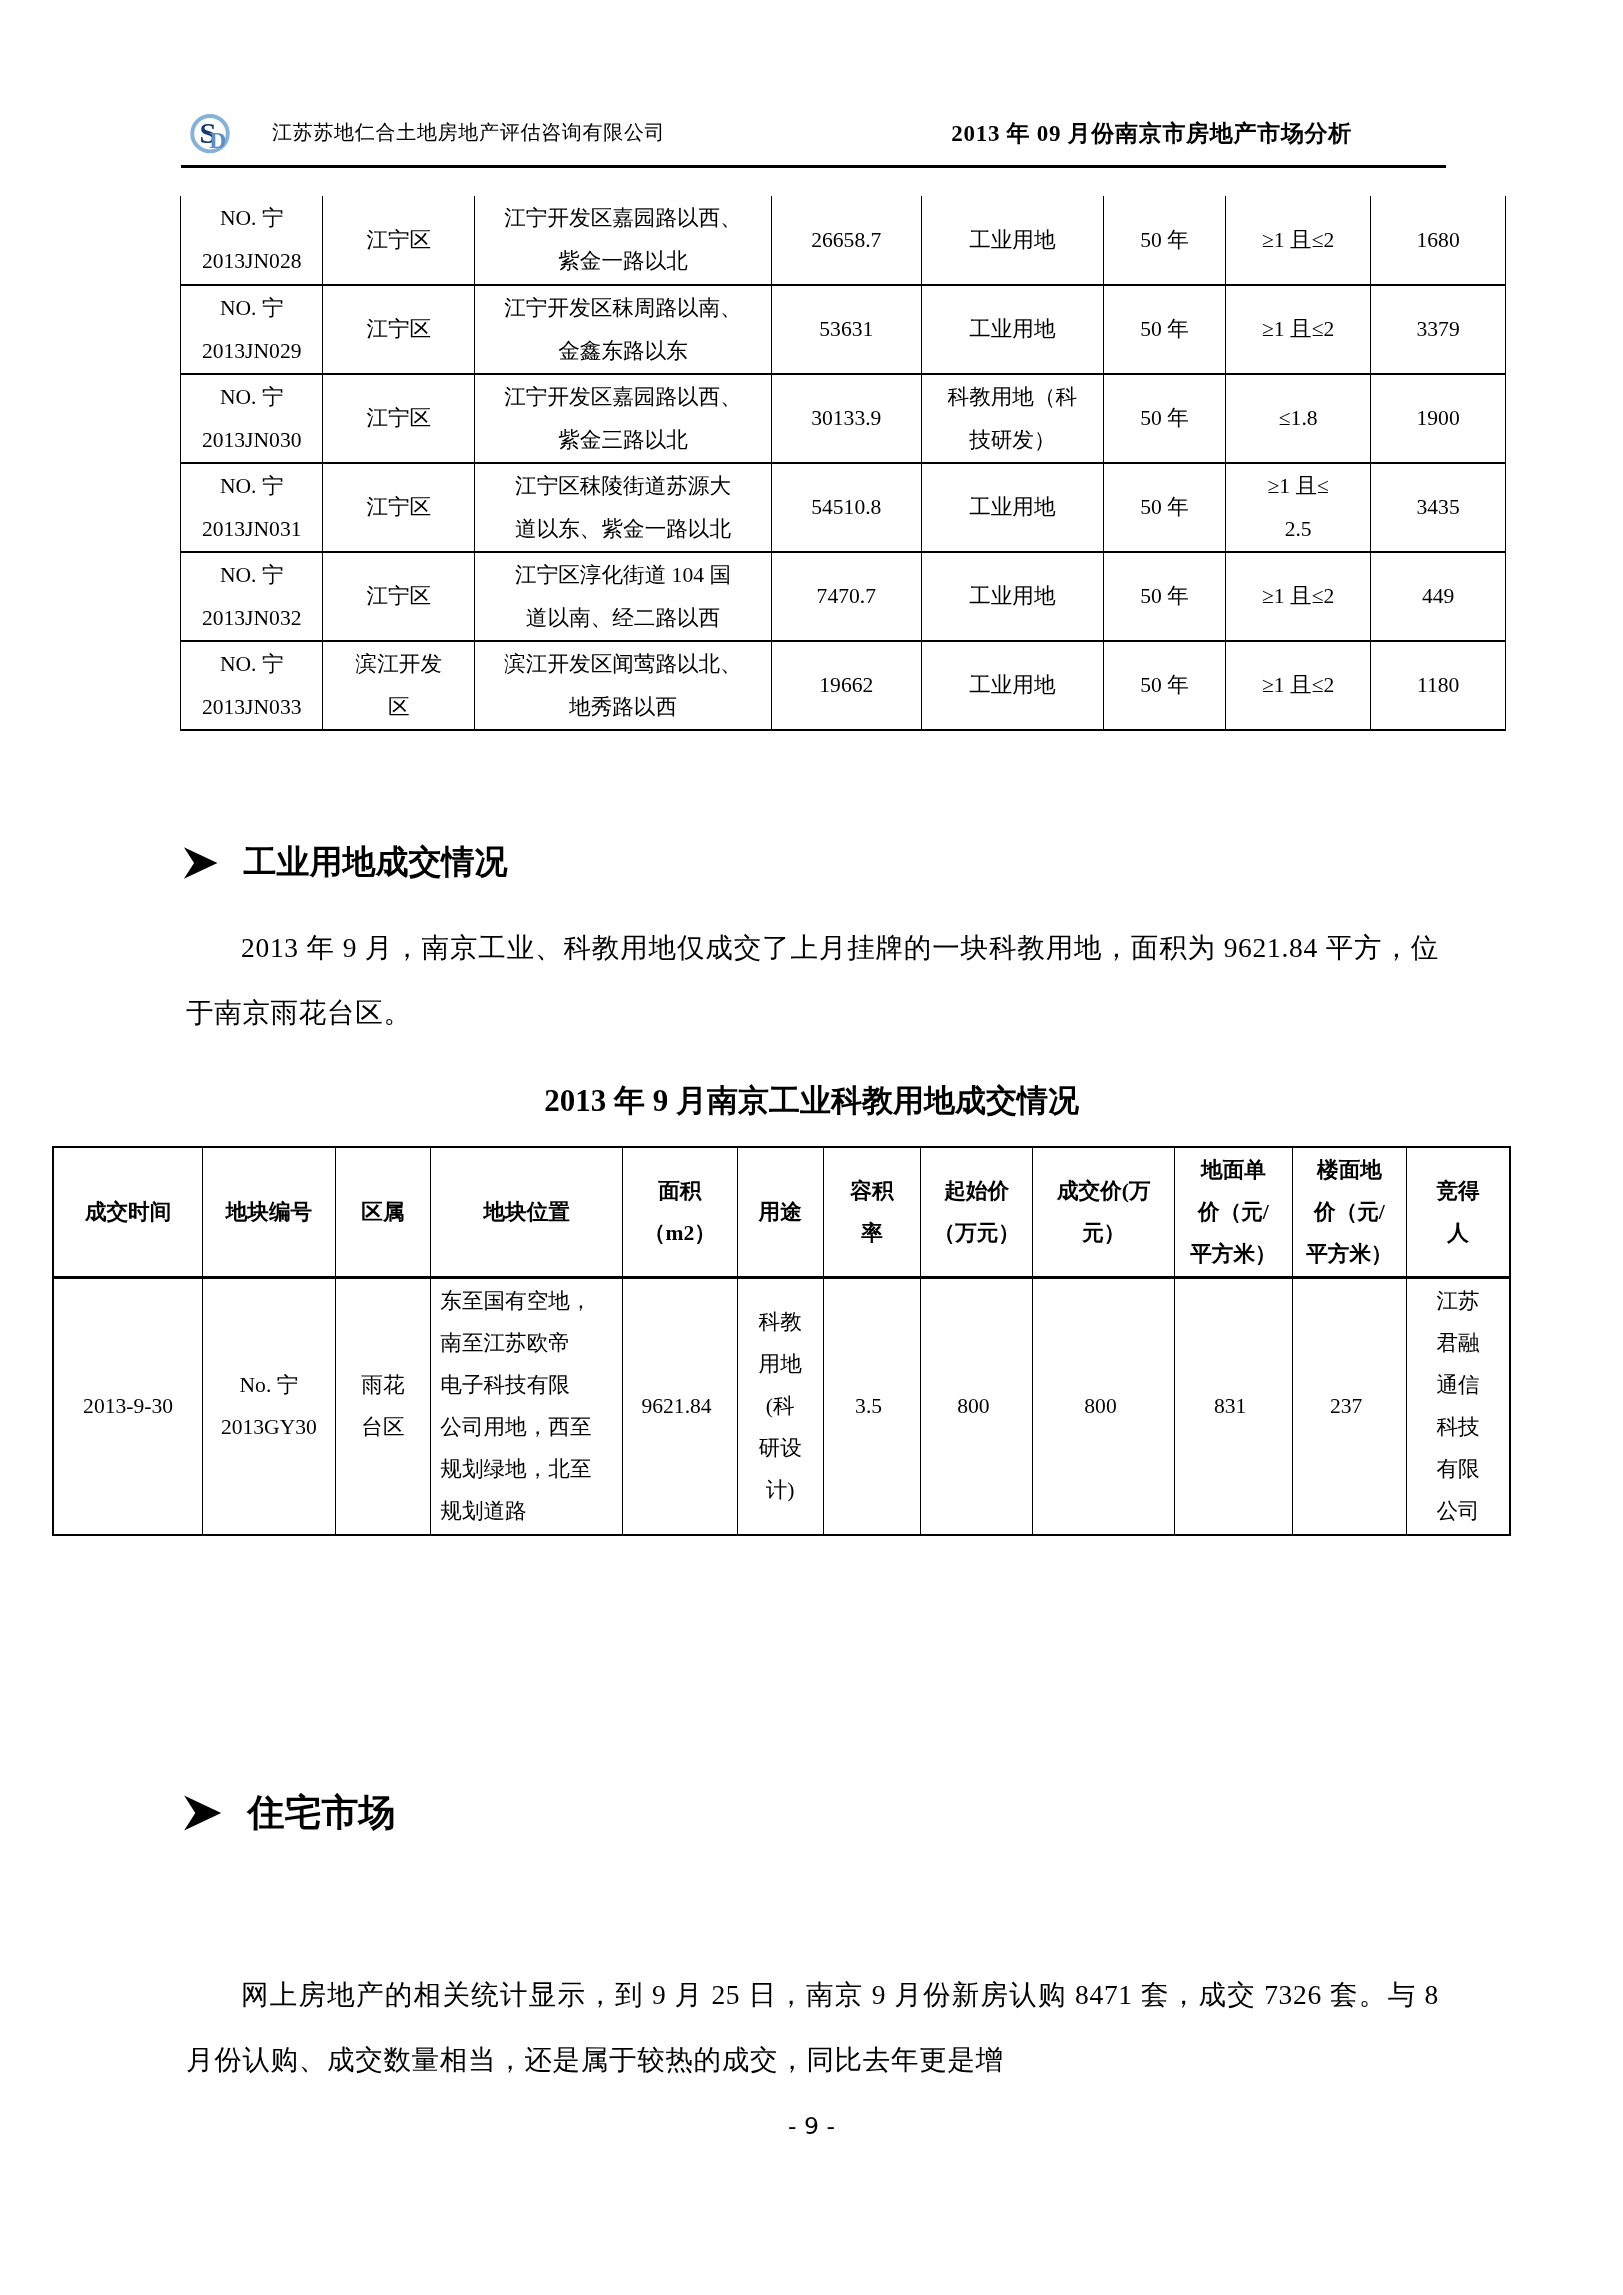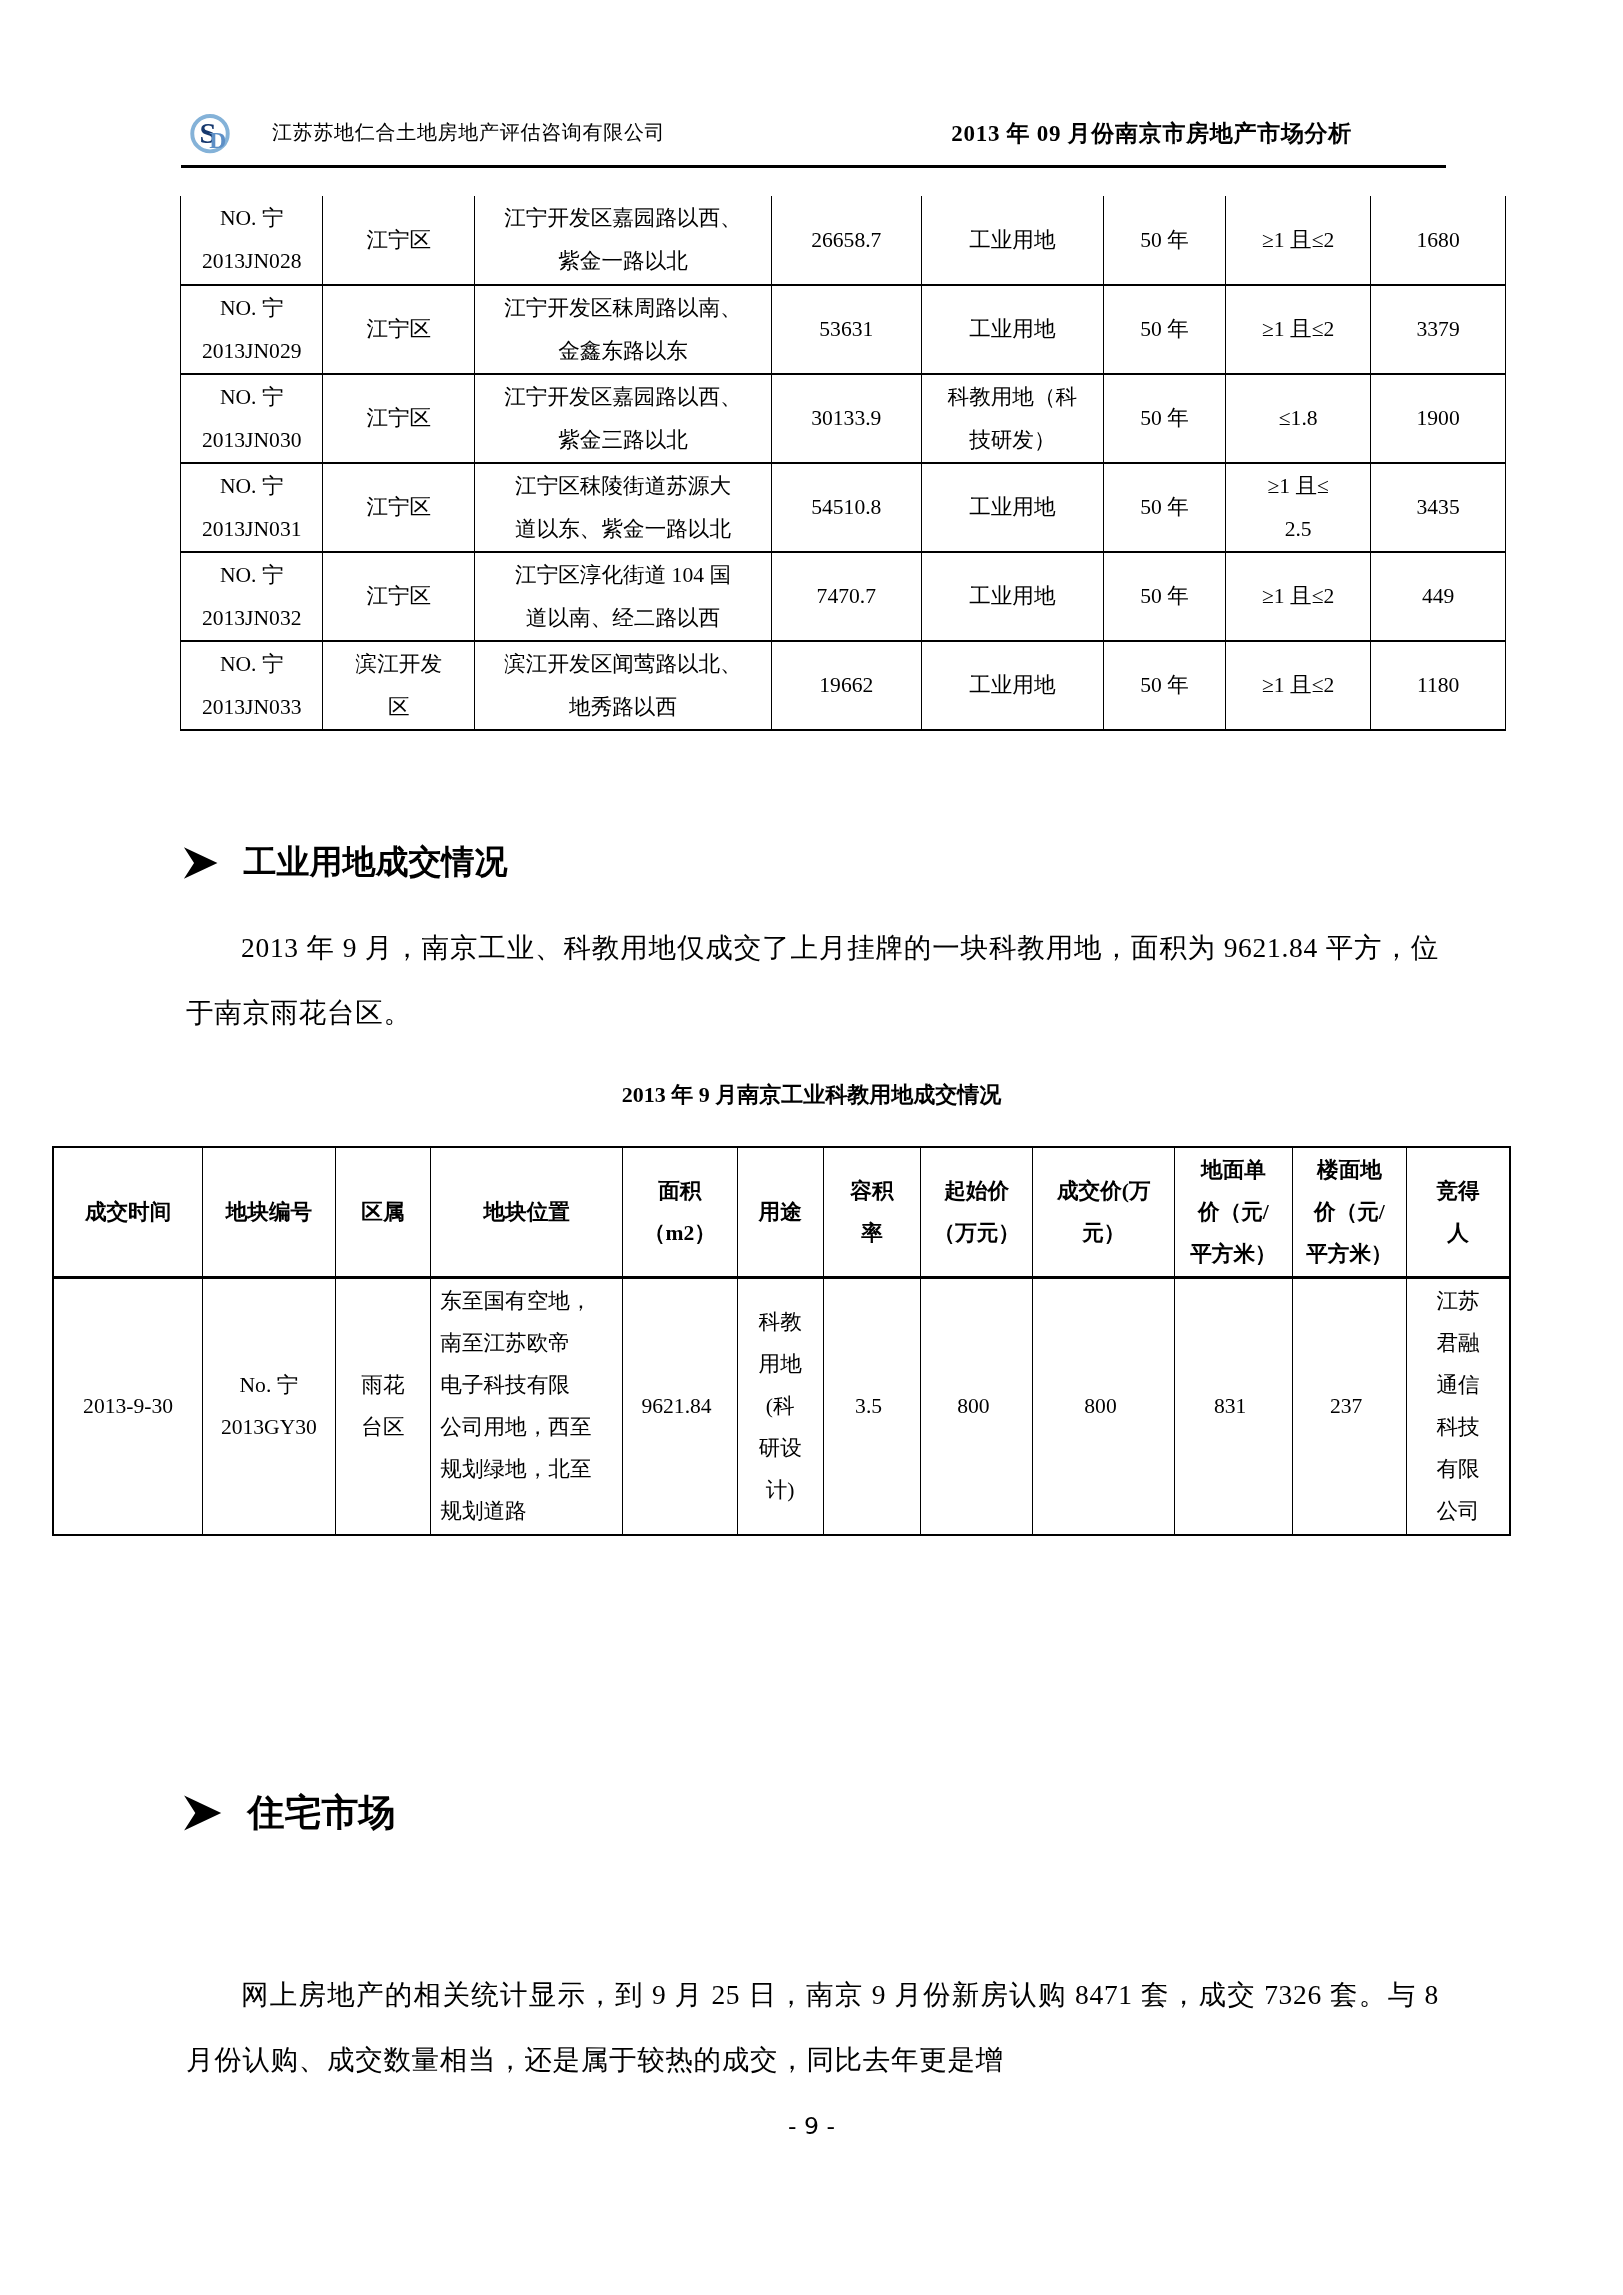--- a/index.html
+++ b/index.html
@@ -32,21 +32,21 @@
   
   .sec-head{left:182px;display:flex;align-items:center;font-weight:bold;gap:21px;}
   .sec-head .arrow{flex:0 0 auto;margin-right:2.6px;display:block;}
   .h-industrial{top:840px;font-size:33px;}
   .h-resid{top:1788px;font-size:37px;}
   .para{left:186px;width:1253px;font-size:27.5px;line-height:65px;
         text-align:justify;text-indent:55px;letter-spacing:0.7px;}
   .p1{top:915px;}
   .p2{top:1896px;}
   .p3{top:1962px;}
-  .tbl-title{left:0;width:100%;top:1080px;text-align:center;font-size:22px;font-weight:bold;}
+  .tbl-title{left:0;width:100%;top:1080px;text-align:center;font-size:31px;font-weight:bold;}
   .part3{left:185px;top:1652px;font-size:42px;font-weight:bold;letter-spacing:1.3px;}
   .footer{left:0;width:100%;top:2112px;text-align:center;font-size:23.6px;
           font-family:"DejaVu Sans","Liberation Sans",sans-serif;}
 </style>
 </head>
 <body>
 
 <div class="page">
 
   <svg class="abs logo" viewBox="0 0 70 70">

